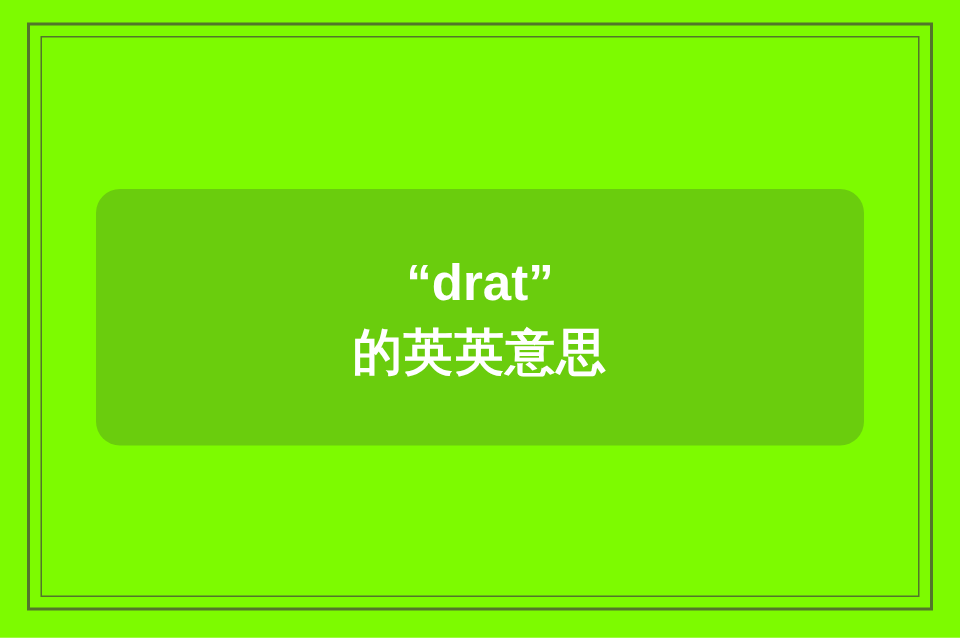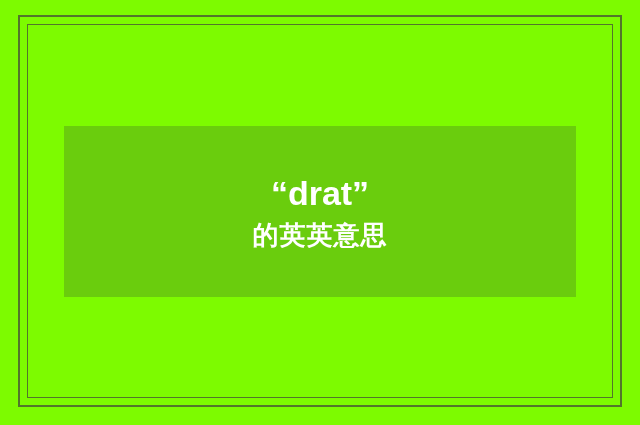--- a/index.html
+++ b/index.html
@@ -52,38 +52,39 @@
     left: 64px;
     top: 126px;
     width: 512px;
     height: 171px;
     background: #6ACD0D;
     box-sizing: border-box;
     display: flex;
     flex-direction: column;
     align-items: center;
     justify-content: center;
+    border-radius: 16px;
   }
 
   .headline {
     color: #FFFFFF;
     font-weight: bold;
     text-align: center;
     line-height: 1.0;
     letter-spacing: 0px;
   }
 
   .headline-line1 {
     font-size: 34px;
     margin-bottom: 12px;
     white-space: nowrap;
   }
 
   .headline-line2 {
-    font-size: 26px;
+    font-size: 33px;
     letter-spacing: 1px;
     white-space: nowrap;
   }
 </style>
 </head>
 <body>
 
 <div class="canvas">
 
   <div class="frame-outer"></div>

